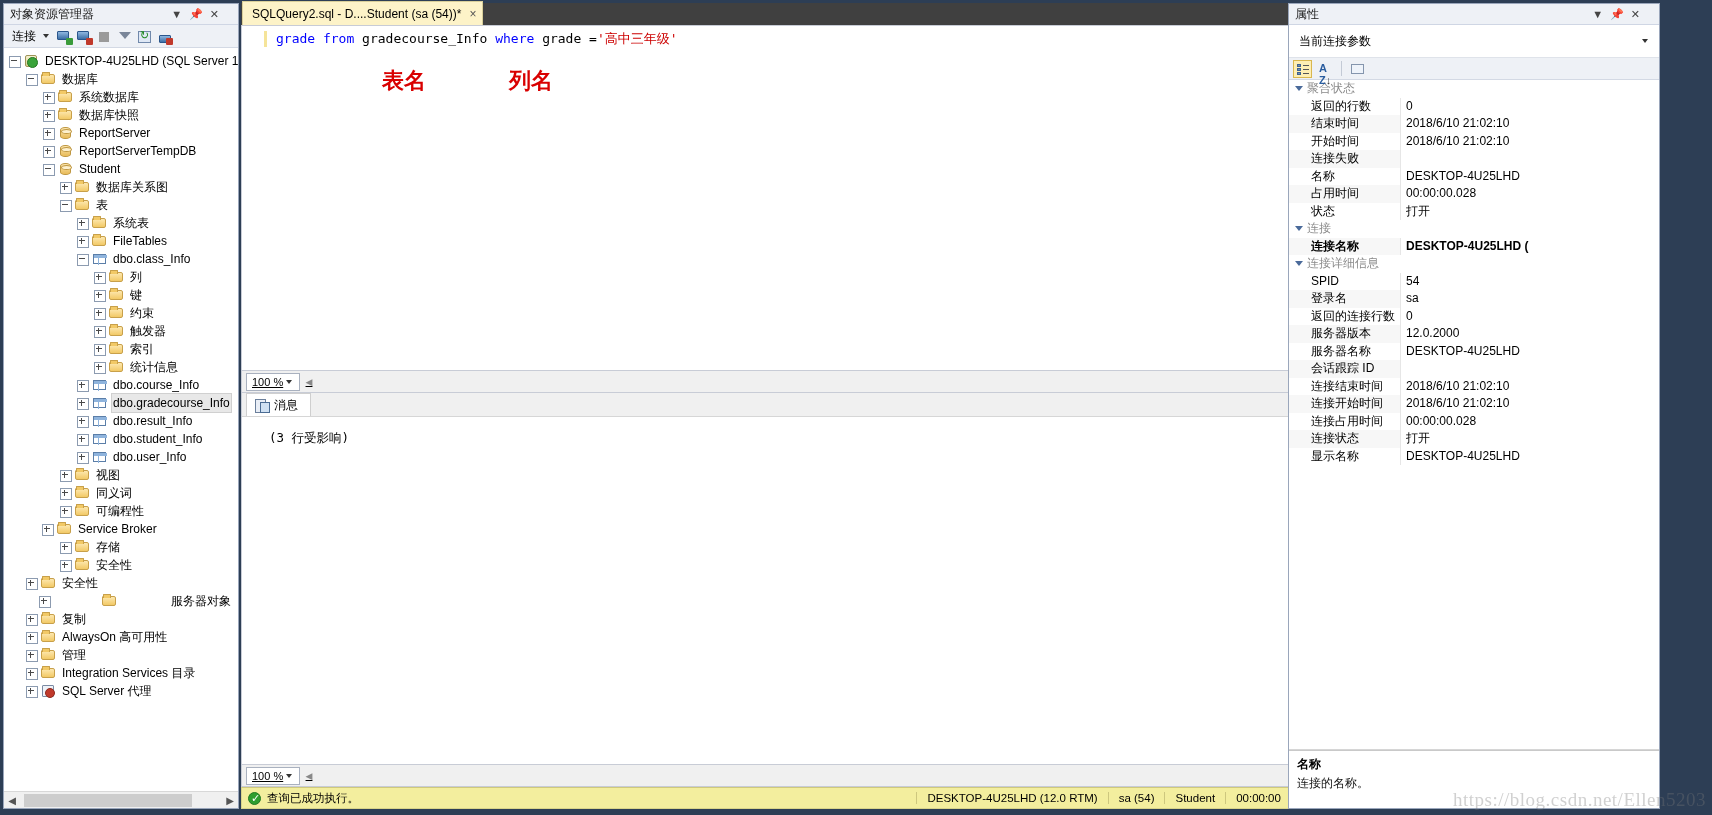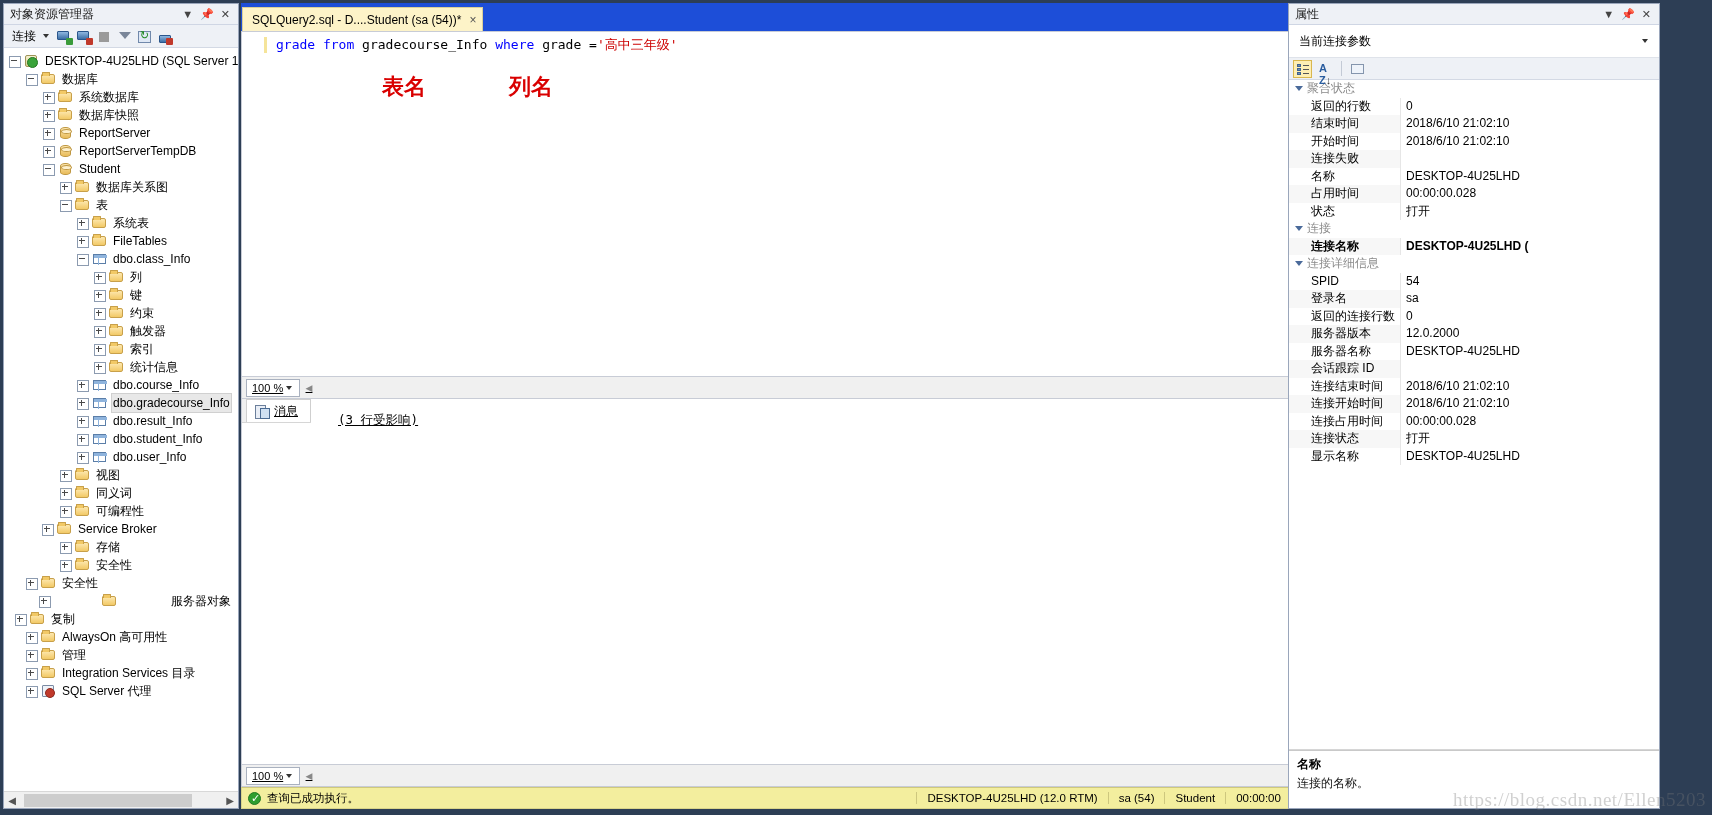--- a/index.html
+++ b/index.html
@@ -17,21 +17,21 @@
     width: 1712px; height: 815px;
     background: #2d3e55;
   }
 
   
   .panel-title {
     height: 21px;
     background: #eef1f6;
     border-bottom: 1px solid #cfd6e4;
     display: flex; align-items: center;
-    padding: 0 4px 0 6px;
+    padding: 0 15px 0 6px;
     font-size: 12px;
     color: #1a1a1a;
   }
   .panel-title .ttl { flex: 1; white-space: nowrap; overflow: hidden; }
   .panel-title .btns { display: flex; align-items: center; gap: 7px; padding-right: 4px; color: #444; }
   .panel-title .btns span { font-size: 11px; line-height: 1; cursor: default; }
 
   
   #oe {
     position: absolute; left: 3px; top: 3px;
@@ -179,22 +179,22 @@
   #oe-hscroll .thumb { position: absolute; left: 4px; top: 0; width: 168px; height: 13px; background: #cdcdcd; }
 
   
   #center {
     position: absolute; left: 241px; top: 3px;
     width: 1093px; height: 806px;
     display: flex; flex-direction: column;
     background: #f0f0f0;
   }
   #tabstrip {
-    height: 29px;
-    background: #1d4ed8;
+    height: 23px;
+    background: #404040;
     border-bottom: 1px solid #c8ccd6;
     display: flex; align-items: flex-end;
     position: relative;
   }
   .doctab {
     height: 24px;
     background: #fdf3c8;
     border: 1px solid #d9cf9a;
     border-bottom: none;
     display: flex; align-items: center;
@@ -270,23 +270,22 @@
   }
   .zoom-combo .cv { padding-left: 2px; }
   .zoombar .hs-arrow { width: 14px; text-align: center; font-size: 9px; color: #888; }
   .zoombar .hs-track { flex: 1; height: 14px; background: #f0f0f0; }
 
   #results-pane {
     flex: 1;
     background: #fff;
     border: 1px solid #c8ccd6;
     border-top: none;
-    display: flex; flex-direction: row;
+    display: flex; flex-direction: column;
     position: relative;
-    text-decoration: underline;
   }
   #results-tabs {
     height: 24px; background: #f0f0f0; border-bottom: 1px solid #d6d6d6;
     display: flex; align-items: flex-end;
   }
   .rtab {
     height: 23px; background: #fff; border: 1px solid #cfcfcf; border-bottom: none;
     display: flex; align-items: center; gap: 5px;
     padding: 0 12px 0 8px; margin-left: 4px; font-size: 12px;
   }
@@ -733,21 +732,21 @@
         </div>
         <div class="tnode" style="padding-left: 34px; gap: 48px;">
           <span class="exp has plus">
             <i class="vbar"></i>
           </span>
           <span class="ico">
             <i class="ic-folder"></i>
           </span>
           <span class="lbl">服务器对象</span>
         </div>
-        <div class="tnode" style="padding-left: 10px;">
+        <div class="tnode" style="padding-left: 21px;">
           <span class="exp has plus">
             <i class="vbar"></i>
           </span>
           <span class="ico">
             <i class="ic-folder"></i>
           </span>
           <span class="lbl">复制</span>
         </div>
         <div class="tnode" style="padding-left: 21px;">
           <span class="exp has plus">

